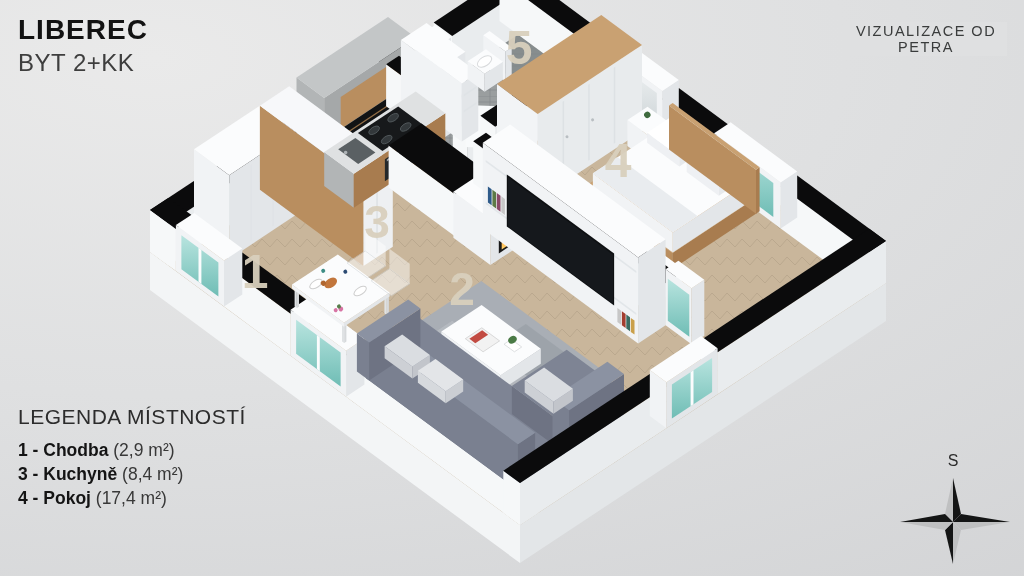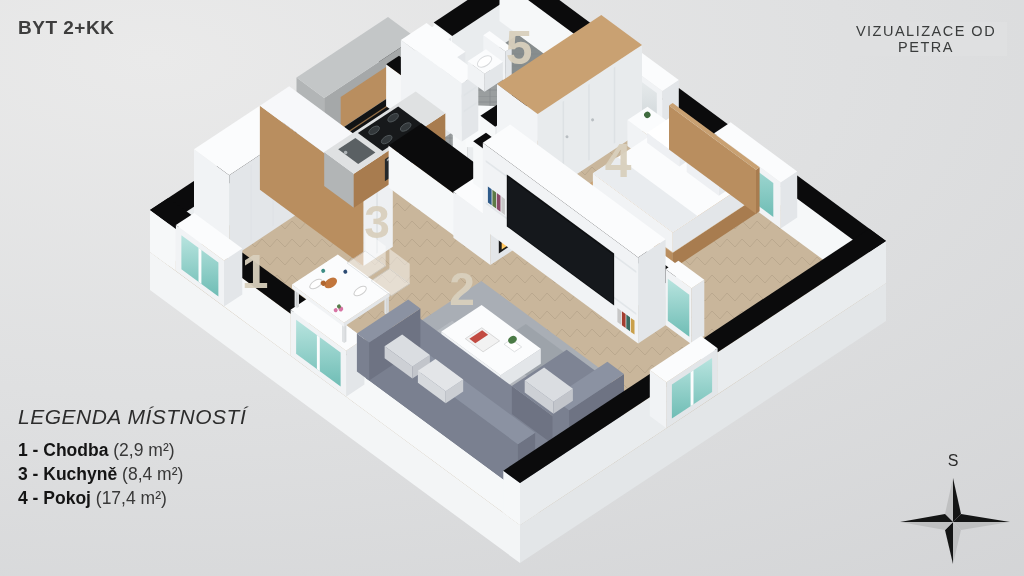--- a/index.html
+++ b/index.html
@@ -6,29 +6,29 @@
   .stage{
     position:relative;width:1024px;height:576px;overflow:hidden;
     background:radial-gradient(150% 130% at 15% 10%, #eaeaea 0%, #dfe0e1 45%, #d1d2d4 100%);
     font-family:"Liberation Sans", sans-serif;
   }
   #scene{position:absolute;left:0;top:0;}
   .room-num{font-family:"Liberation Sans",sans-serif;font-weight:bold;fill:#d9d0bd;opacity:.94;}
   
   .title-block{position:absolute;left:18px;top:14px;color:#131313;}
   .title-block h1{margin:0;font-size:28px;font-weight:bold;letter-spacing:1px;color:#121212;}
-  .title-block .subtitle{margin-top:3px;font-size:19px;font-weight:bold;color:#3e3e3e;letter-spacing:.5px;}
+  .title-block .subtitle{margin-top:3px;font-size:24px;font-weight:normal;color:#3e3e3e;letter-spacing:.5px;}
   
   .badge{position:absolute;left:845px;top:27px;width:162px;height:24px;}
   .badge .frame{position:absolute;top:0;bottom:0;left:17px;right:17px;border:2px solid #4a4c4c;}
   .badge .txt{position:absolute;left:0;right:0;top:50%;transform:translateY(-50%);
     text-align:center;font-size:14.5px;letter-spacing:1.5px;color:#3a3c3c;background:#dfe0e1;padding:1px 0;}
   
   .legend{position:absolute;left:18px;top:405px;color:#222;}
-  .legend .legend-title{font-size:21px;letter-spacing:.5px;color:#2c2c2c;margin-bottom:9px;font-style:italic;}
+  .legend .legend-title{font-size:21px;letter-spacing:.5px;color:#2c2c2c;margin-bottom:9px;}
   .legend .row{font-size:17.5px;line-height:24px;color:#383838;}
   .legend .row .b{font-weight:bold;color:#141414;text-align:center;}
   
   .compass{position:absolute;left:898px;top:448px;width:118px;height:122px;}
   .compass text{font-family:"Liberation Sans",sans-serif;font-size:16px;fill:#2b2b2b;}
 </style>
 </head>
 <body>
 <div class="stage">
 
@@ -357,20 +357,21 @@
   <g id="room-labels">
     <text class="room-num" x="255" y="288" font-size="48" text-anchor="middle">1</text>
     <text class="room-num" x="462" y="305" font-size="46" text-anchor="middle">2</text>
     <text class="room-num" x="377" y="238" font-size="46" text-anchor="middle">3</text>
     <text class="room-num" x="618" y="177" font-size="48" text-anchor="middle">4</text>
     <text class="room-num" x="519" y="64" font-size="48" text-anchor="middle">5</text>
   </g>
 </svg>
 
 <div class="title-block">
+  <h1>LIBEREC</h1>
   <div class="subtitle">BYT 2+KK</div>
 </div>
 
 <div class="badge">
   <div class="frame"></div>
   <div class="txt">VIZUALIZACE OD PETRA</div>
 </div>
 
 <div class="legend">
   <div class="legend-title">LEGENDA MÍSTNOSTÍ</div>

